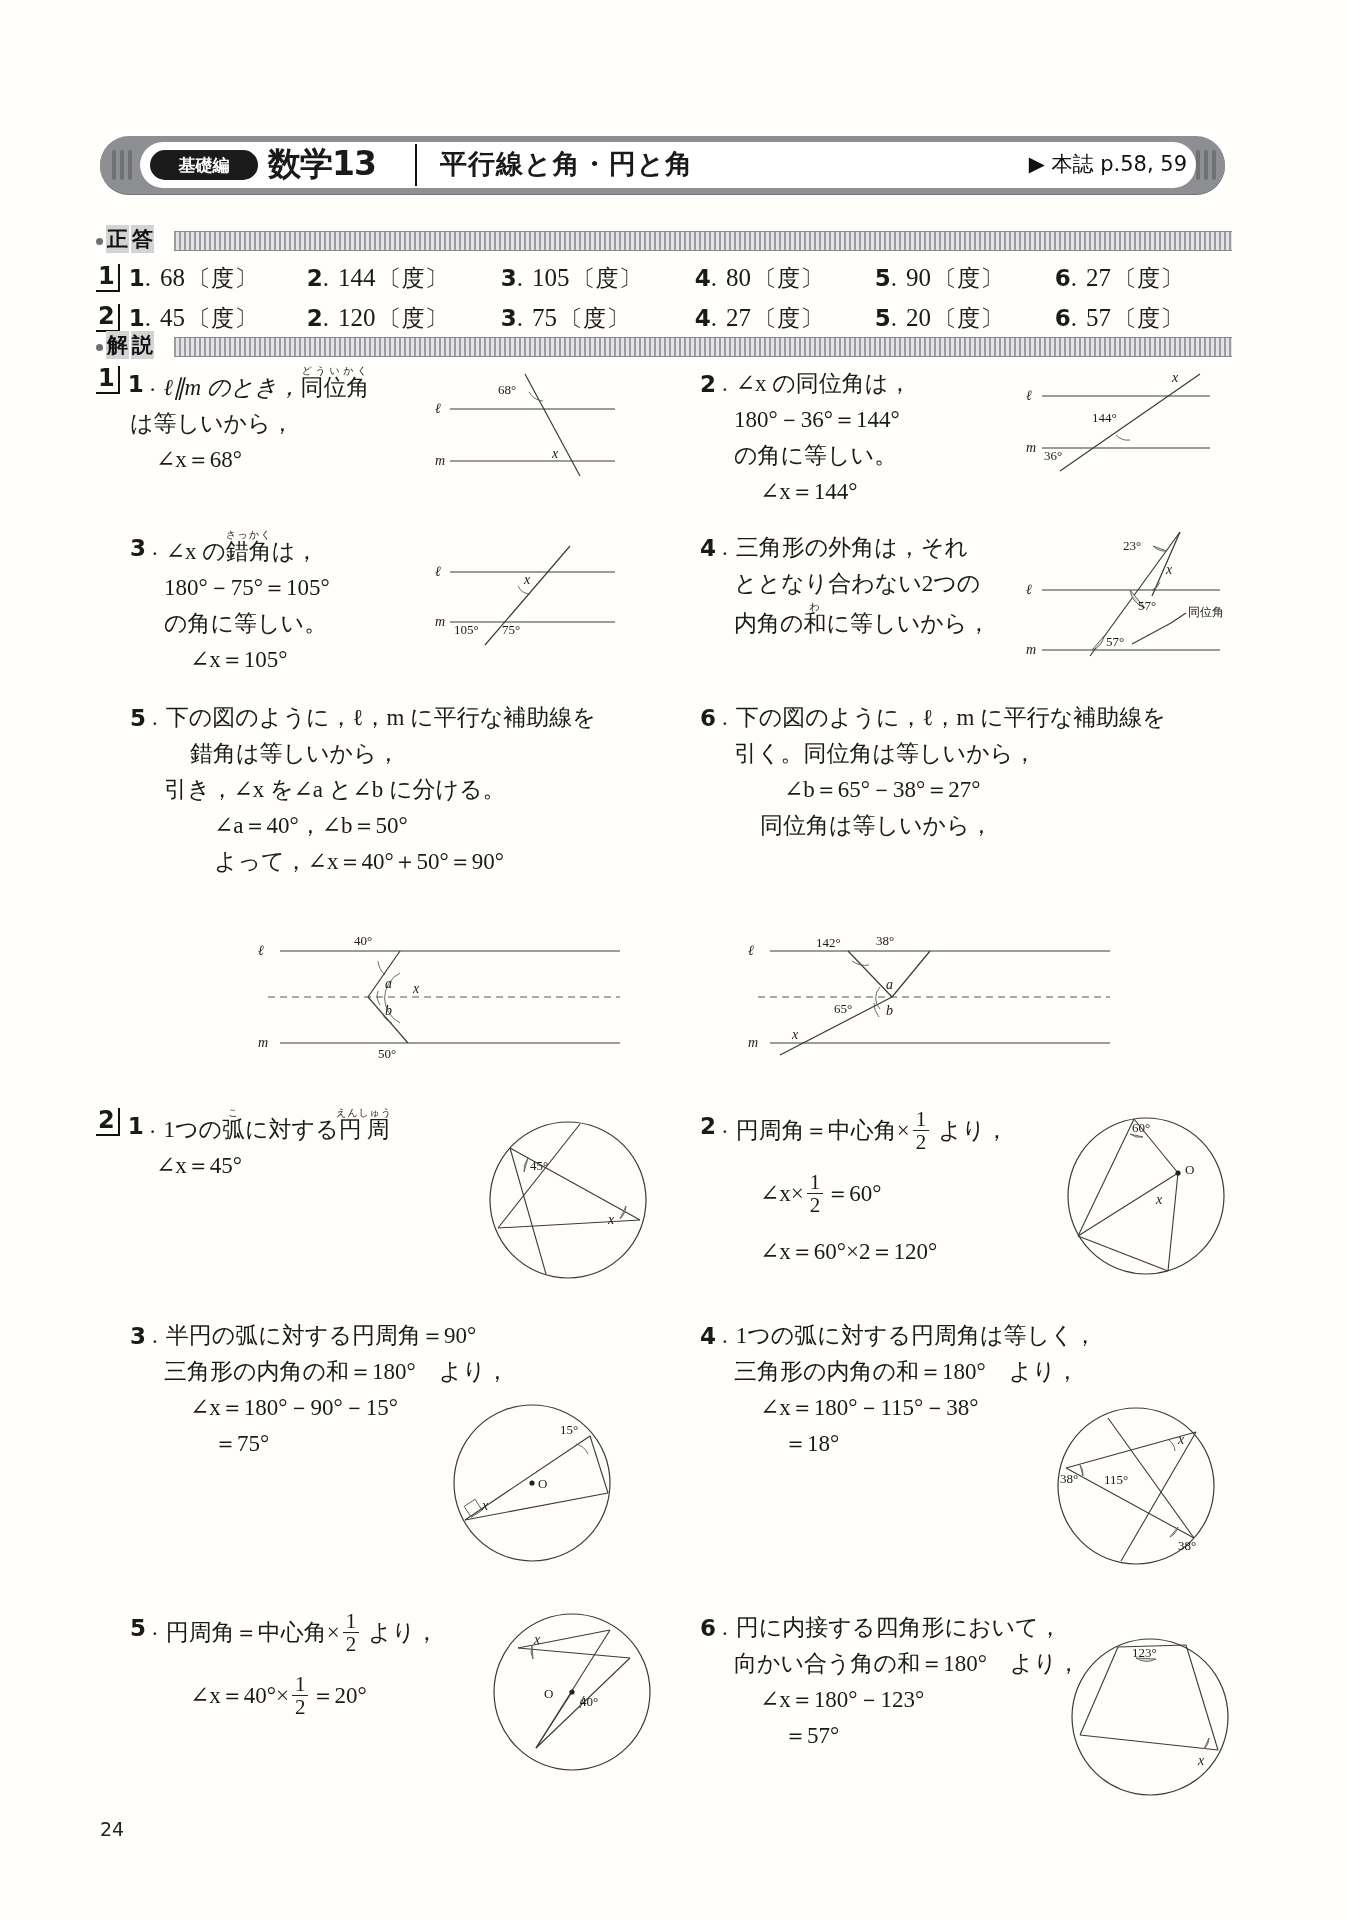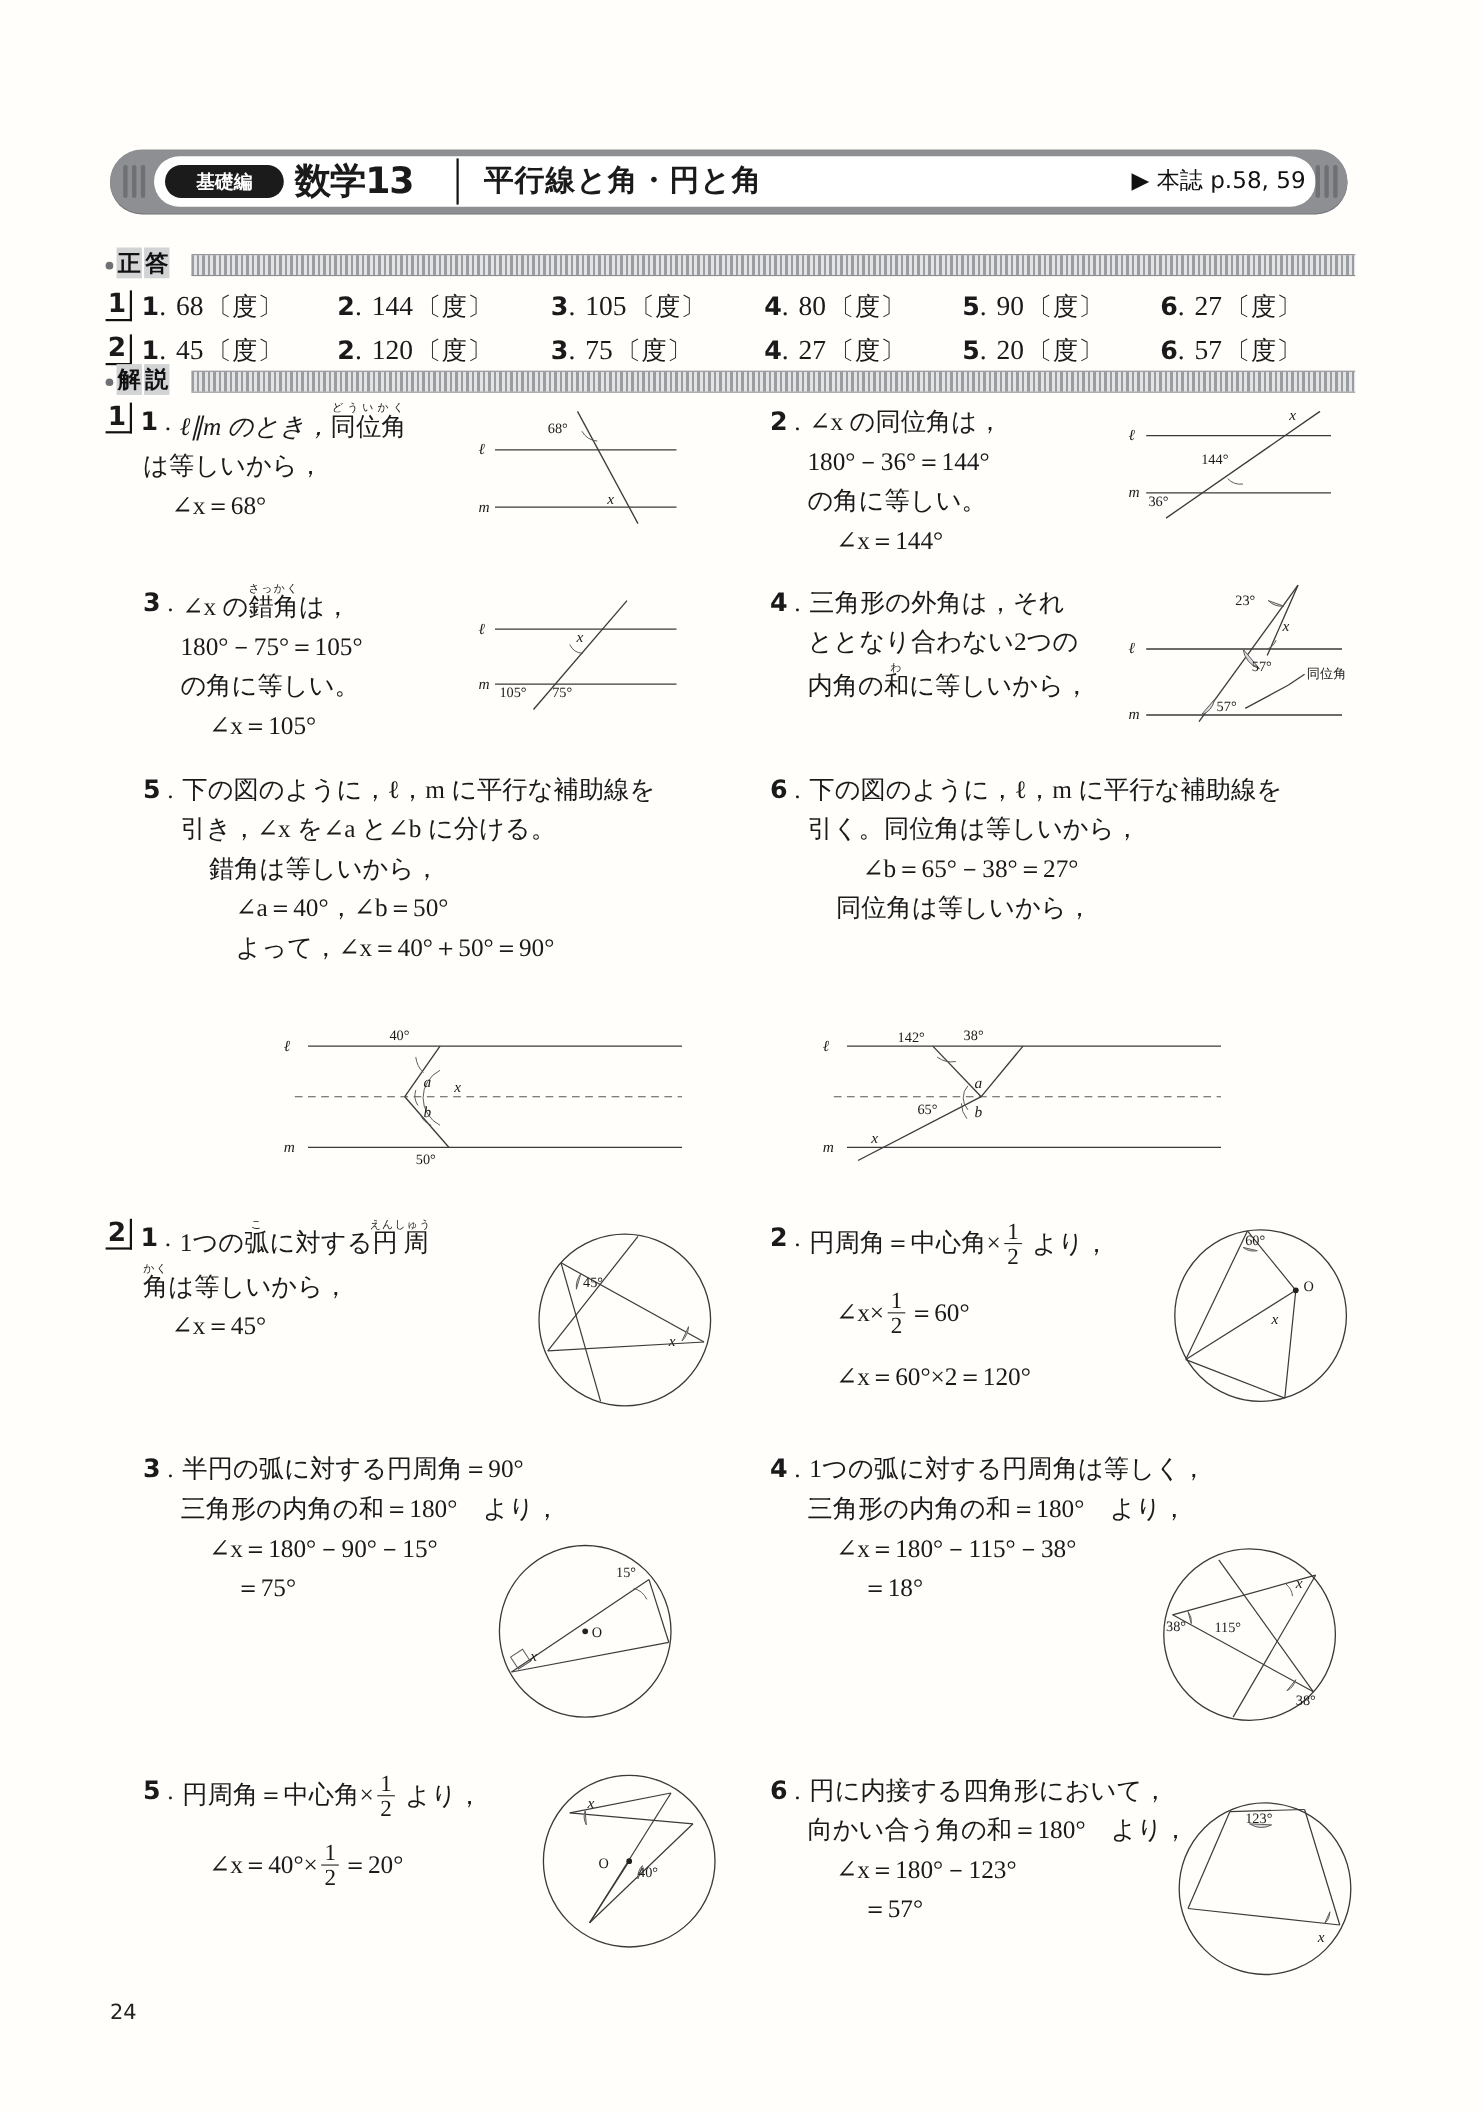--- a/index.html
+++ b/index.html
@@ -346,22 +346,22 @@
       <text class="lbljp" x="168" y="88">同位角</text>
     </svg>
   </div>
 
   <div class="blk" style="left:130px;top:700px;width:520px;">
     <div class="hdr">
       <span class="inum">5</span>
         <span style="margin-right:8px;">.</span>
       <span class="line">下の図のように，ℓ，m に平行な補助線を</span>
     </div>
+    <div class="line ind2">錯角は等しいから，</div>
     <div class="line ind1">引き，∠x を∠a と∠b に分ける。</div>
-    <div class="line ind2">錯角は等しいから，</div>
     <div class="line ind3">∠a＝40°，∠b＝50°</div>
     <div class="line ind3">よって，∠x＝40°＋50°＝90°</div>
   </div>
 
   <div class="blk" style="left:700px;top:700px;width:530px;">
     <div class="hdr">
       <span class="inum">6</span>
         <span style="margin-right:8px;">.</span>
       <span class="line">下の図のように，ℓ，m に平行な補助線を</span>
     </div>
@@ -413,21 +413,20 @@
     </svg>
   </div>
 
   <div class="blk" style="left:96px;top:1108px;width:400px;">
     <div class="hdr">
       <span class="qnum" style="margin-right:8px;">2</span>
       <span class="inum">1</span>
         <span style="margin-right:8px;">.</span>
       <span class="line"><span>1つの</span><ruby><span>弧</span><rt>こ</rt></ruby><span>に対する</span><ruby><span>円周</span><rt>えんしゅう</rt></ruby></span>
     </div>
-    <div class="line ind1"><ruby><span>角</span><rt>かく</rt></ruby><span>は等しいから，</span></div>
     <div class="line ind2">∠x＝45°</div>
   </div>
 
   <div class="fig" style="left:480px;top:1110px;">
     <svg width="190" height="180" viewBox="0 0 190 180">
       <circle class="cir" cx="88" cy="90" r="78"></circle>
       <line class="ln2" x1="30" y1="38" x2="160" y2="110"></line>
       <line class="ln2" x1="30" y1="38" x2="66" y2="164"></line>
       <line class="ln2" x1="18" y1="118" x2="160" y2="110"></line>
       <line class="ln2" x1="18" y1="118" x2="100" y2="14"></line>

